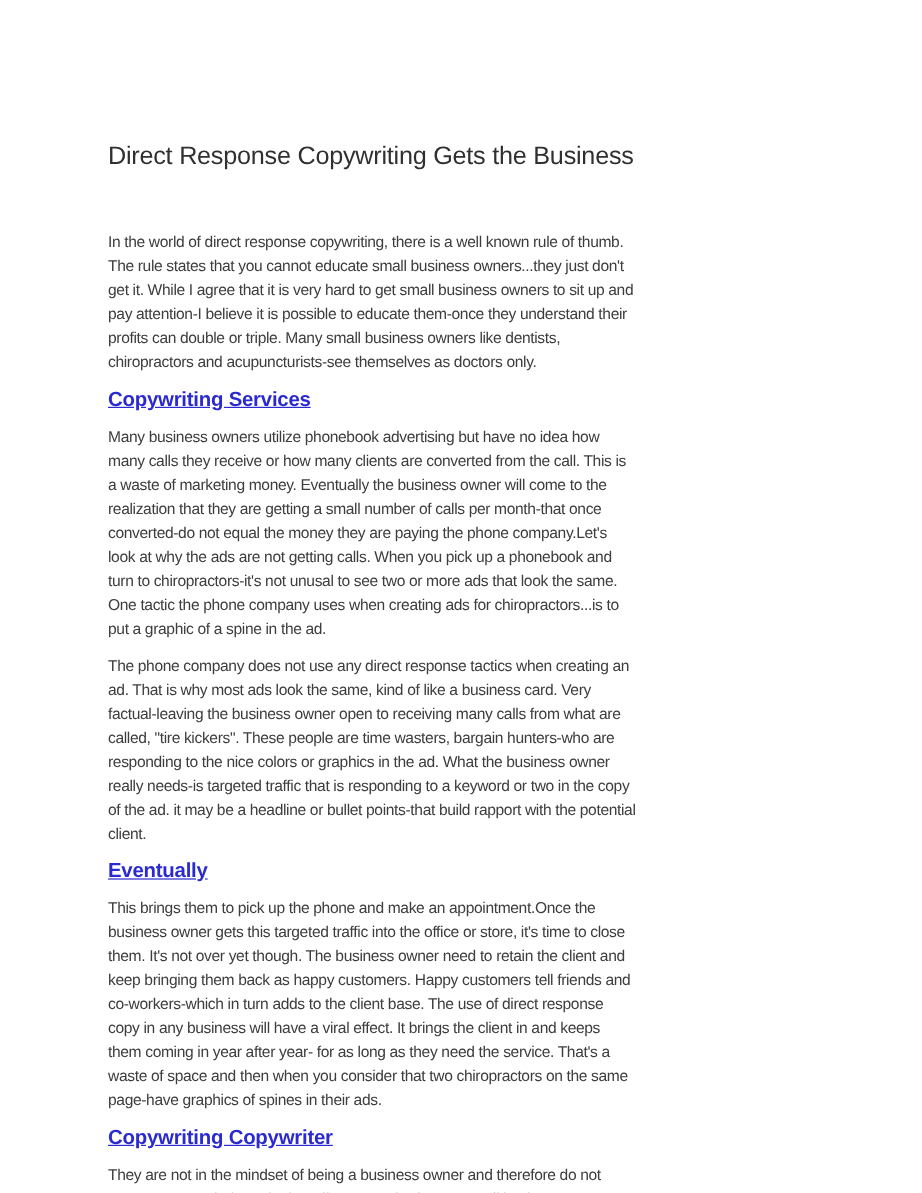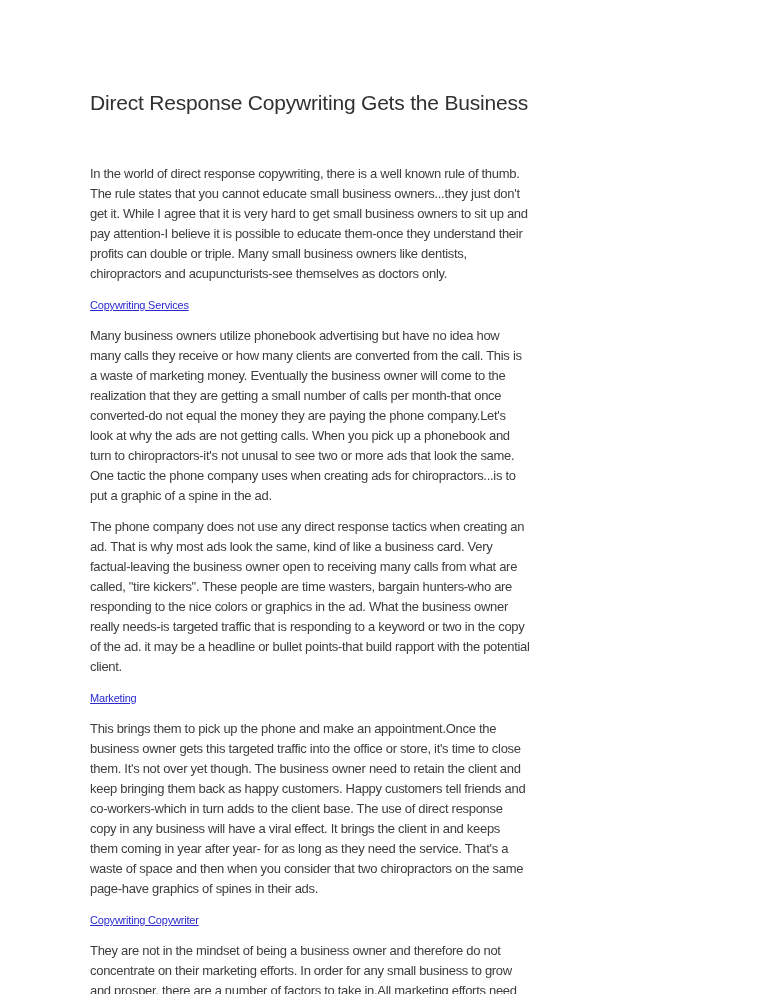--- a/index.html
+++ b/index.html
@@ -11,42 +11,42 @@
     width: 768px;
     height: 994px;
     overflow: hidden;
     font-family: "Liberation Sans", sans-serif;
   }
   .doc-page {
     box-sizing: border-box;
     width: 632px;
     height: 994px;
     background: #ffffff;
-    padding: 88px 90px 0 90px;
+    padding: 116px 90px 0 90px;
   }
   .doc-title {
     margin: 0 0 46px 0;
     font-size: 21px;
     font-weight: 400;
     color: #303030;
     letter-spacing: -0.2px;
     line-height: 30px;
   }
   .doc-para {
     margin: 0 12px 11px 0;
     font-size: 13px;
     line-height: 20px;
     color: #3d3d3d;
     letter-spacing: -0.3px;
   }
   .doc-heading {
     margin: 0 0 11px 0;
-    font-size: 11px;
+    font-size: 17px;
     line-height: 20px;
-    font-weight: 400;
+    font-weight: 700;
     letter-spacing: -0.2px;
   }
   .doc-heading a {
     color: #2a2ad0;
     text-decoration: underline;
     cursor: pointer;
   }
 </style>
 </head>
 <body>
@@ -57,21 +57,21 @@
 
   <p class="doc-para">In the world of direct response copywriting, there is a well known rule of thumb. The rule states that you cannot educate small business owners...they just don't get it. While I agree that it is very hard to get small business owners to sit up and pay attention-I believe it is possible to educate them-once they understand their profits can double or triple. Many small business owners like dentists, chiropractors and acupuncturists-see themselves as doctors only.</p>
 
   <h2 class="doc-heading"><a>Copywriting Services</a></h2>
 
   <p class="doc-para">Many business owners utilize phonebook advertising but have no idea how many calls they receive or how many clients are converted from the call. This is a waste of marketing money. Eventually the business owner will come to the realization that they are getting a small number of calls per month-that once converted-do not equal the money they are paying the phone company.Let's look at why the ads are not getting calls. When you pick up a phonebook and turn to chiropractors-it's not unusal to see two or more ads that look the same. One tactic the phone company uses when creating ads for chiropractors...is to put a graphic of a spine in the ad.</p>
 
 
   <p class="doc-para">The phone company does not use any direct response tactics when creating an ad. That is why most ads look the same, kind of like a business card. Very factual-leaving the business owner open to receiving many calls from what are called, "tire kickers". These people are time wasters, bargain hunters-who are responding to the nice colors or graphics in the ad. What the business owner really needs-is targeted traffic that is responding to a keyword or two in the copy of the ad. it may be a headline or bullet points-that build rapport with the potential client.</p>
 
-  <h2 class="doc-heading"><a>Marketing</a></h2>
+  <h2 class="doc-heading"><a>Eventually</a></h2>
 
   <p class="doc-para">This brings them to pick up the phone and make an appointment.Once the business owner gets this targeted traffic into the office or store, it's time to close them. It's not over yet though. The business owner need to retain the client and keep bringing them back as happy customers. Happy customers tell friends and co-workers-which in turn adds to the client base. The use of direct response copy in any business will have a viral effect. It brings the client in and keeps them coming in year after year- for as long as they need the service. That's a waste of space and then when you consider that two chiropractors on the same page-have graphics of spines in their ads.</p>
 
   <h2 class="doc-heading"><a>Copywriting Copywriter</a></h2>
 
   <p class="doc-para">They are not in the mindset of being a business owner and therefore do not concentrate on their marketing efforts. In order for any small business to grow and prosper, there are a number of factors to take in.All marketing efforts need to be tracked. A tracking sheet is very easy to develop with Excel. The</p>
 
 </div>
 
 </body></html>

